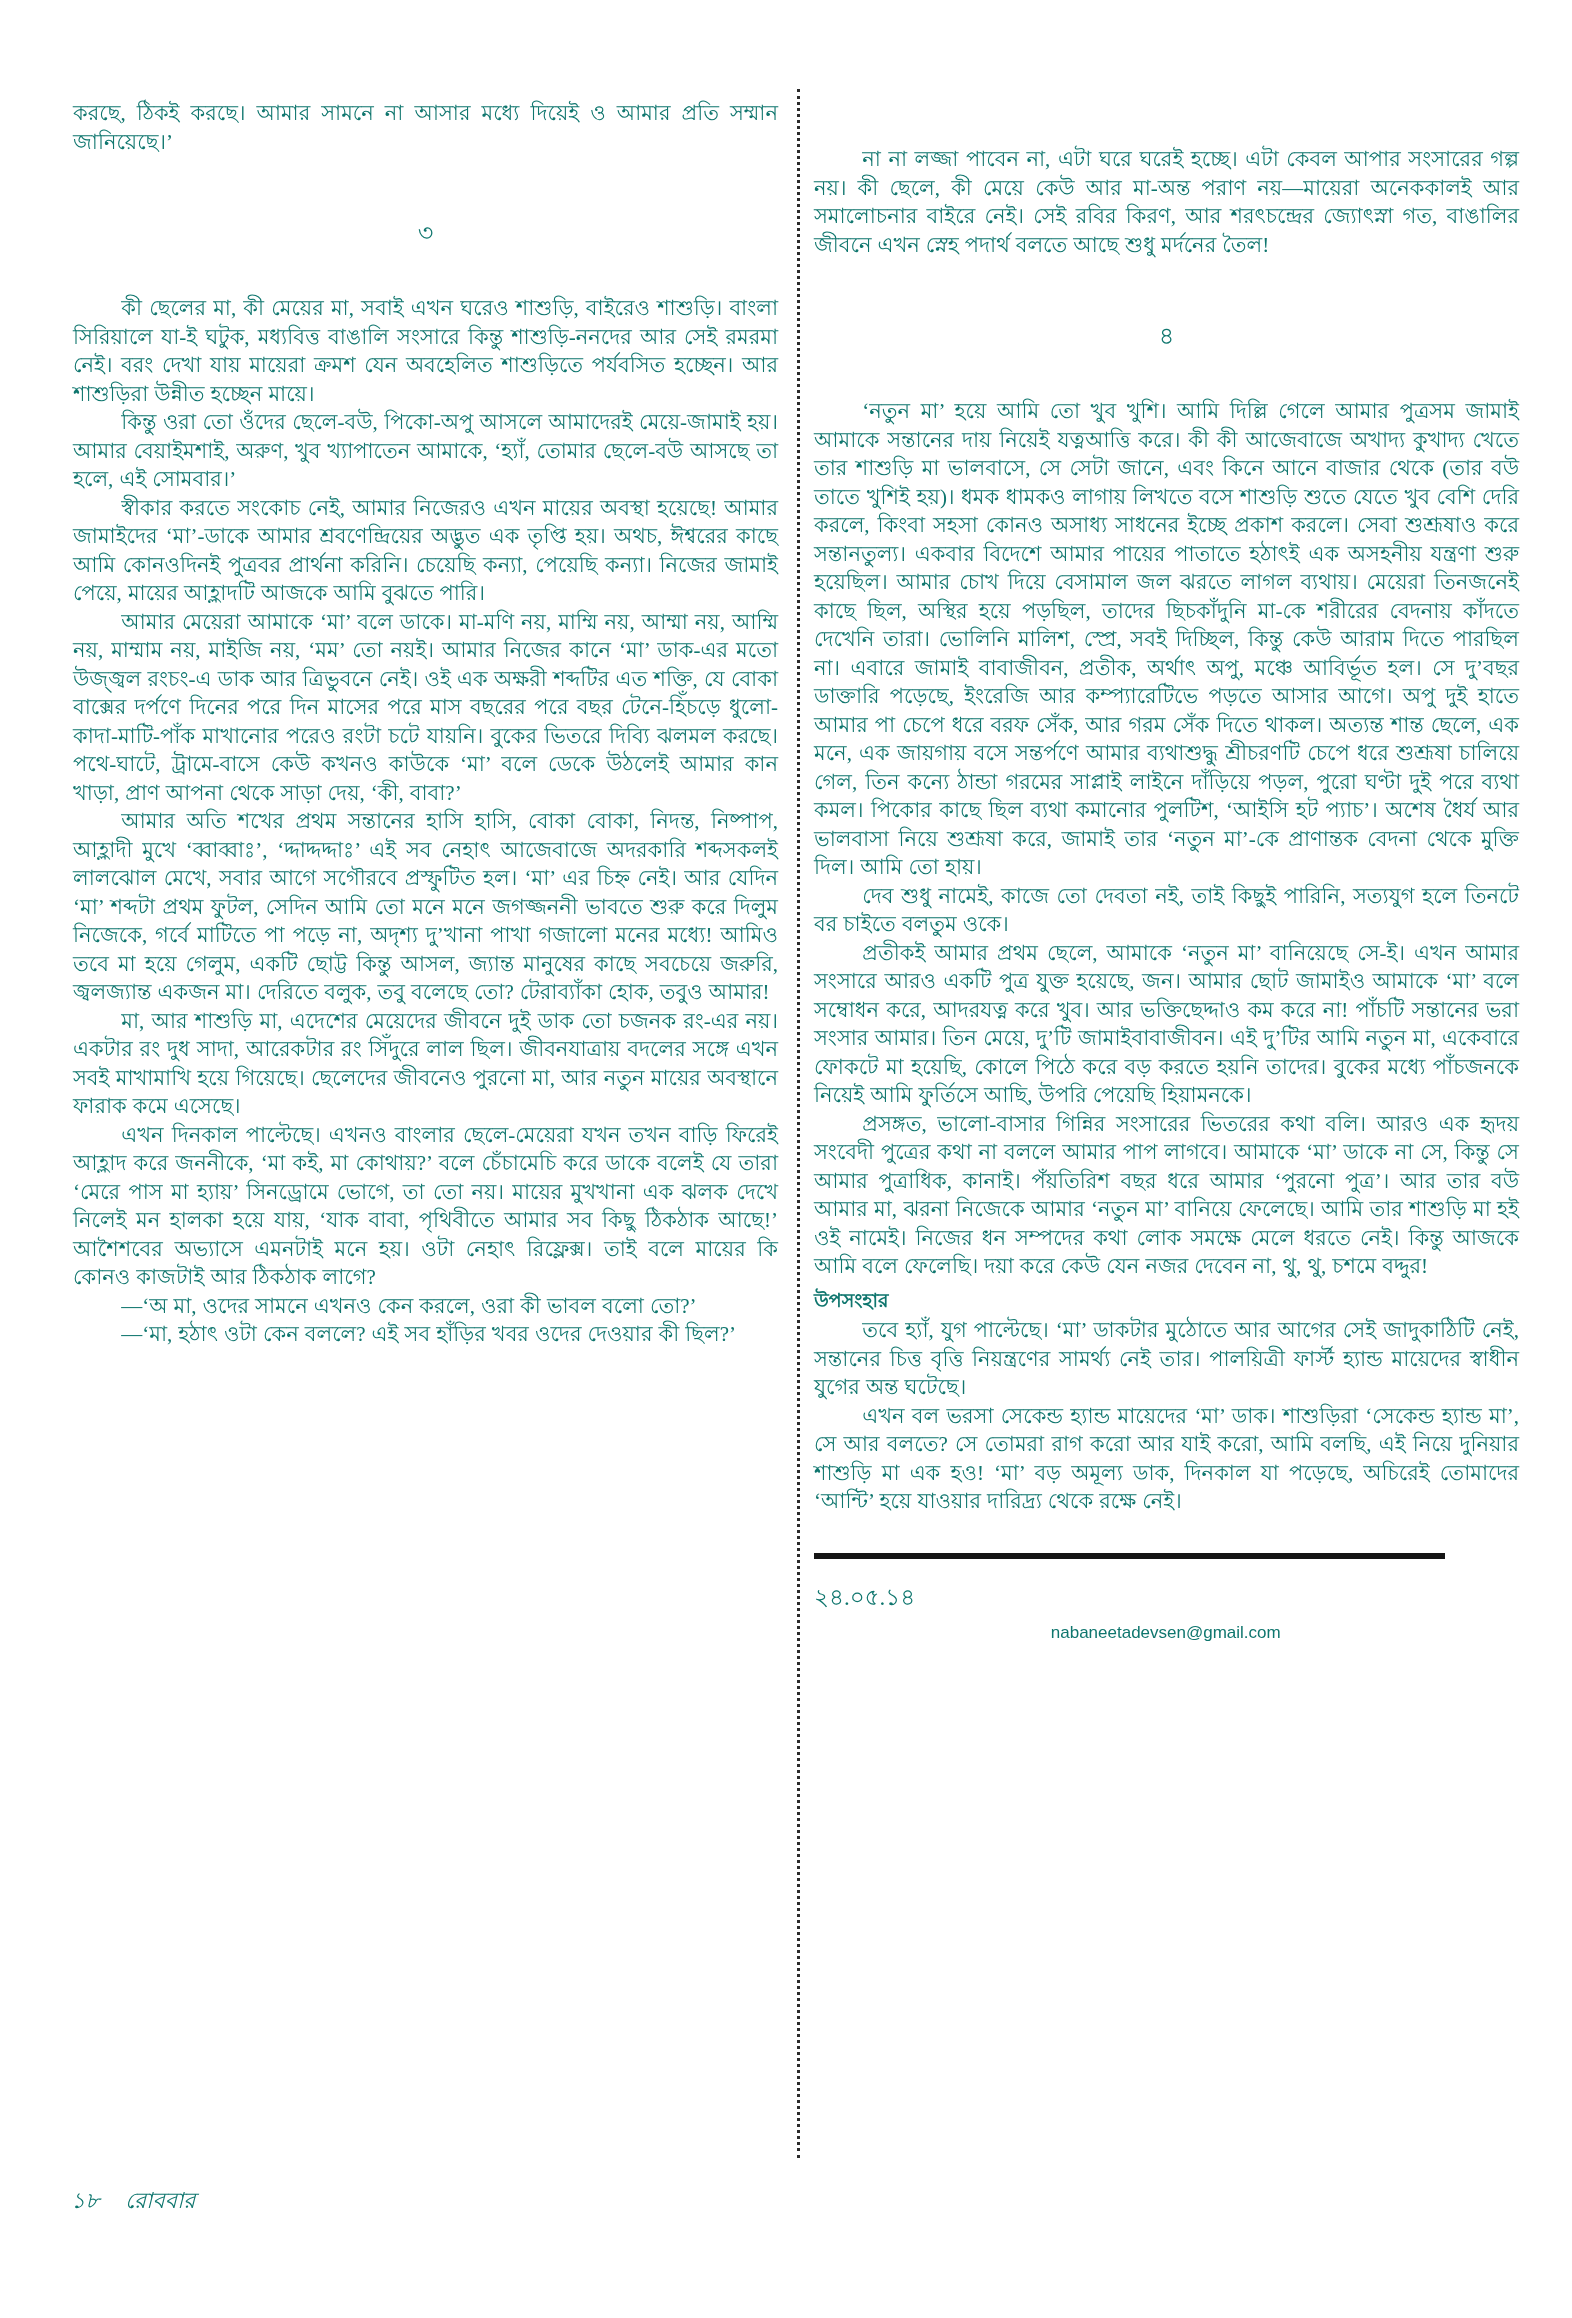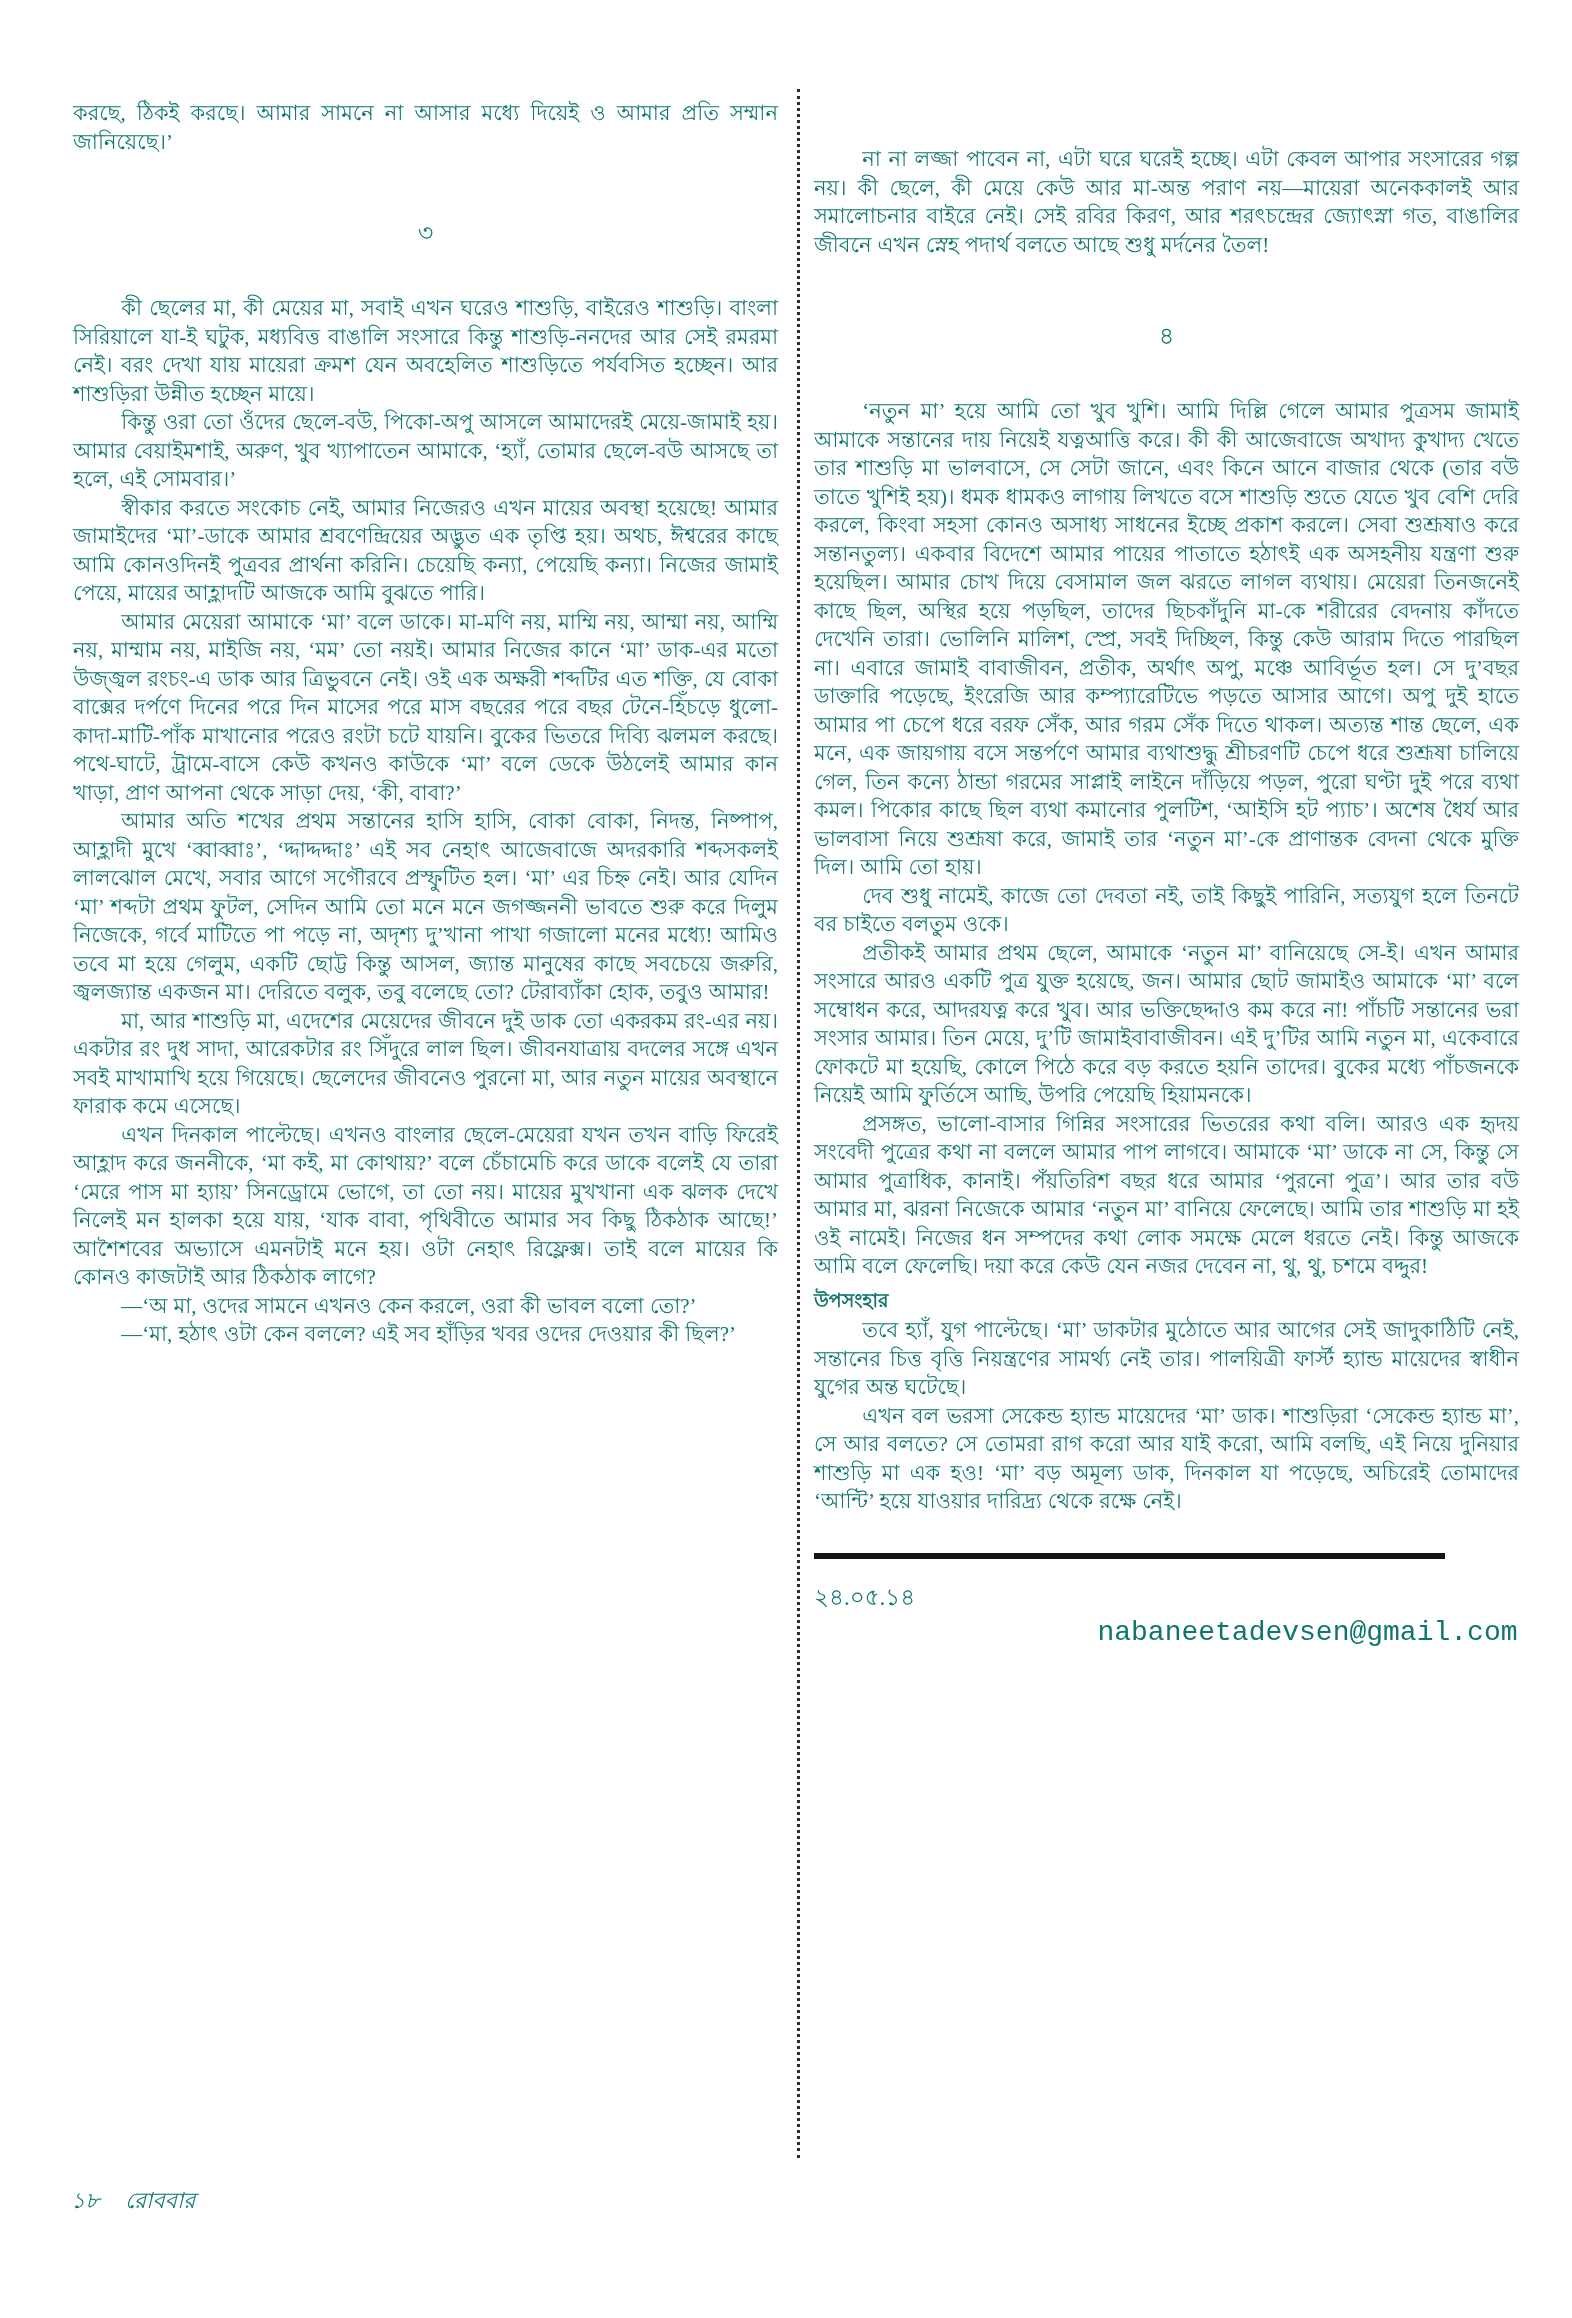--- a/index.html
+++ b/index.html
@@ -47,25 +47,25 @@
     background:#151515;
     margin:37px 0 0 0;
   }
   .sig-date {
     text-align:left;
     font-size:23px;
     line-height:31px;
     margin:23px 54px 0 0;
   }
   .sig-email {
-    text-align:right;
-    font-size:28px;
+    text-align:center;
+    font-size:17px;
     line-height:32px;
     margin:4.6px 1.5px 0 0;
-    font-family:Liberation Mono, monospace;
+    font-family:Liberation Sans, sans-serif;
   }
   .footer {
     position:absolute;
     left:71px; top:2183px;
     font-size:22px;
     font-style:italic;
   }
   .footer .pnum { margin-right:20px; }
 </style>
 </head>
@@ -74,21 +74,21 @@
 <div class="page">
 
   <div class="col col-left">
     <p class="para no-indent">করছে, ঠিকই করছে। আমার সামনে না আসার মধ্যে দিয়েই ও আমার প্রতি সম্মান জানিয়েছে।’</p>
     <div class="section-num">৩</div>
     <p class="para">কী ছেলের মা, কী মেয়ের মা, সবাই এখন ঘরেও শাশুড়ি, বাইরেও শাশুড়ি। বাংলা সিরিয়ালে যা-ই ঘটুক, মধ্যবিত্ত বাঙালি সংসারে কিন্তু শাশুড়ি-ননদের আর সেই রমরমা নেই। বরং দেখা যায় মায়েরা ক্রমশ যেন অবহেলিত শাশুড়িতে পর্যবসিত হচ্ছেন। আর শাশুড়িরা উন্নীত হচ্ছেন মায়ে।</p>
     <p class="para">কিন্তু ওরা তো ওঁদের ছেলে-বউ, পিকো-অপু আসলে আমাদেরই মেয়ে-জামাই হয়। আমার বেয়াইমশাই, অরুণ, খুব খ্যাপাতেন আমাকে, ‘হ্যাঁ, তোমার ছেলে-বউ আসছে তা হলে, এই সোমবার।’</p>
     <p class="para">স্বীকার করতে সংকোচ নেই, আমার নিজেরও এখন মায়ের অবস্থা হয়েছে! আমার জামাইদের ‘মা’-ডাকে আমার শ্রবণেন্দ্রিয়ের অদ্ভুত এক তৃপ্তি হয়। অথচ, ঈশ্বরের কাছে আমি কোনওদিনই পুত্রবর প্রার্থনা করিনি। চেয়েছি কন্যা, পেয়েছি কন্যা। নিজের জামাই পেয়ে, মায়ের আহ্লাদটি আজকে আমি বুঝতে পারি।</p>
     <p class="para">আমার মেয়েরা আমাকে ‘মা’ বলে ডাকে। মা-মণি নয়, মাম্মি নয়, আম্মা নয়, আম্মি নয়, মাম্মাম নয়, মাইজি নয়, ‘মম’ তো নয়ই। আমার নিজের কানে ‘মা’ ডাক-এর মতো উজ্জ্বল রংচং-এ ডাক আর ত্রিভুবনে নেই। ওই এক অক্ষরী শব্দটির এত শক্তি, যে বোকা বাক্সের দর্পণে দিনের পরে দিন মাসের পরে মাস বছরের পরে বছর টেনে-হিঁচড়ে ধুলো-কাদা-মাটি-পাঁক মাখানোর পরেও রংটা চটে যায়নি। বুকের ভিতরে দিব্যি ঝলমল করছে। পথে-ঘাটে, ট্রামে-বাসে কেউ কখনও কাউকে ‘মা’ বলে ডেকে উঠলেই আমার কান খাড়া, প্রাণ আপনা থেকে সাড়া দেয়, ‘কী, বাবা?’</p>
     <p class="para">আমার অতি শখের প্রথম সন্তানের হাসি হাসি, বোকা বোকা, নিদন্ত, নিষ্পাপ, আহ্লাদী মুখে ‘ব্বাব্বাঃ’, ‘দ্দাদ্দদ্দাঃ’ এই সব নেহাৎ আজেবাজে অদরকারি শব্দসকলই লালঝোল মেখে, সবার আগে সগৌরবে প্রস্ফুটিত হল। ‘মা’ এর চিহ্ন নেই। আর যেদিন ‘মা’ শব্দটা প্রথম ফুটল, সেদিন আমি তো মনে মনে জগজ্জননী ভাবতে শুরু করে দিলুম নিজেকে, গর্বে মাটিতে পা পড়ে না, অদৃশ্য দু’খানা পাখা গজালো মনের মধ্যে! আমিও তবে মা হয়ে গেলুম, একটি ছোট্ট কিন্তু আসল, জ্যান্ত মানুষের কাছে সবচেয়ে জরুরি, জ্বলজ্যান্ত একজন মা। দেরিতে বলুক, তবু বলেছে তো? টেরাব্যাঁকা হোক, তবুও আমার!</p>
-    <p class="para">মা, আর শাশুড়ি মা, এদেশের মেয়েদের জীবনে দুই ডাক তো একরকম রং-এর নয়। একটার রং দুধ সাদা, আরেকটার রং সিঁদুরে লাল ছিল। জীবনযাত্রায় বদলের সঙ্গে এখন সবই মাখামাখি হয়ে গিয়েছে। ছেলেদের জীবনেও পুরনো মা, আর নতুন মায়ের অবস্থানে ফারাক কমে এসেছে।</p>
+    <p class="para">মা, আর শাশুড়ি মা, এদেশের মেয়েদের জীবনে দুই ডাক তো চজনক রং-এর নয়। একটার রং দুধ সাদা, আরেকটার রং সিঁদুরে লাল ছিল। জীবনযাত্রায় বদলের সঙ্গে এখন সবই মাখামাখি হয়ে গিয়েছে। ছেলেদের জীবনেও পুরনো মা, আর নতুন মায়ের অবস্থানে ফারাক কমে এসেছে।</p>
     <p class="para">এখন দিনকাল পাল্টেছে। এখনও বাংলার ছেলে-মেয়েরা যখন তখন বাড়ি ফিরেই আহ্লাদ করে জননীকে, ‘মা কই, মা কোথায়?’ বলে চেঁচামেচি করে ডাকে বলেই যে তারা ‘মেরে পাস মা হ্যায়’ সিনড্রোমে ভোগে, তা তো নয়। মায়ের মুখখানা এক ঝলক দেখে নিলেই মন হালকা হয়ে যায়, ‘যাক বাবা, পৃথিবীতে আমার সব কিছু ঠিকঠাক আছে!’ আশৈশবের অভ্যাসে এমনটাই মনে হয়। ওটা নেহাৎ রিফ্লেক্স। তাই বলে মায়ের কি কোনও কাজটাই আর ঠিকঠাক লাগে?</p>
     <p class="para">—‘অ মা, ওদের সামনে এখনও কেন করলে, ওরা কী ভাবল বলো তো?’</p>
     <p class="para">—‘মা, হঠাৎ ওটা কেন বললে? এই সব হাঁড়ির খবর ওদের দেওয়ার কী ছিল?’</p>
   </div>
 
   <div class="divider"></div>
 
   <div class="col col-right">
     <p class="para first-right">না না লজ্জা পাবেন না, এটা ঘরে ঘরেই হচ্ছে। এটা কেবল আপার সংসারের গল্প নয়। কী ছেলে, কী মেয়ে কেউ আর মা-অন্ত পরাণ নয়—মায়েরা অনেককালই আর সমালোচনার বাইরে নেই। সেই রবির কিরণ, আর শরৎচন্দ্রের জ্যোৎস্না গত, বাঙালির জীবনে এখন স্নেহ পদার্থ বলতে আছে শুধু মর্দনের তৈল!</p>
     <div class="section-num">৪</div>

